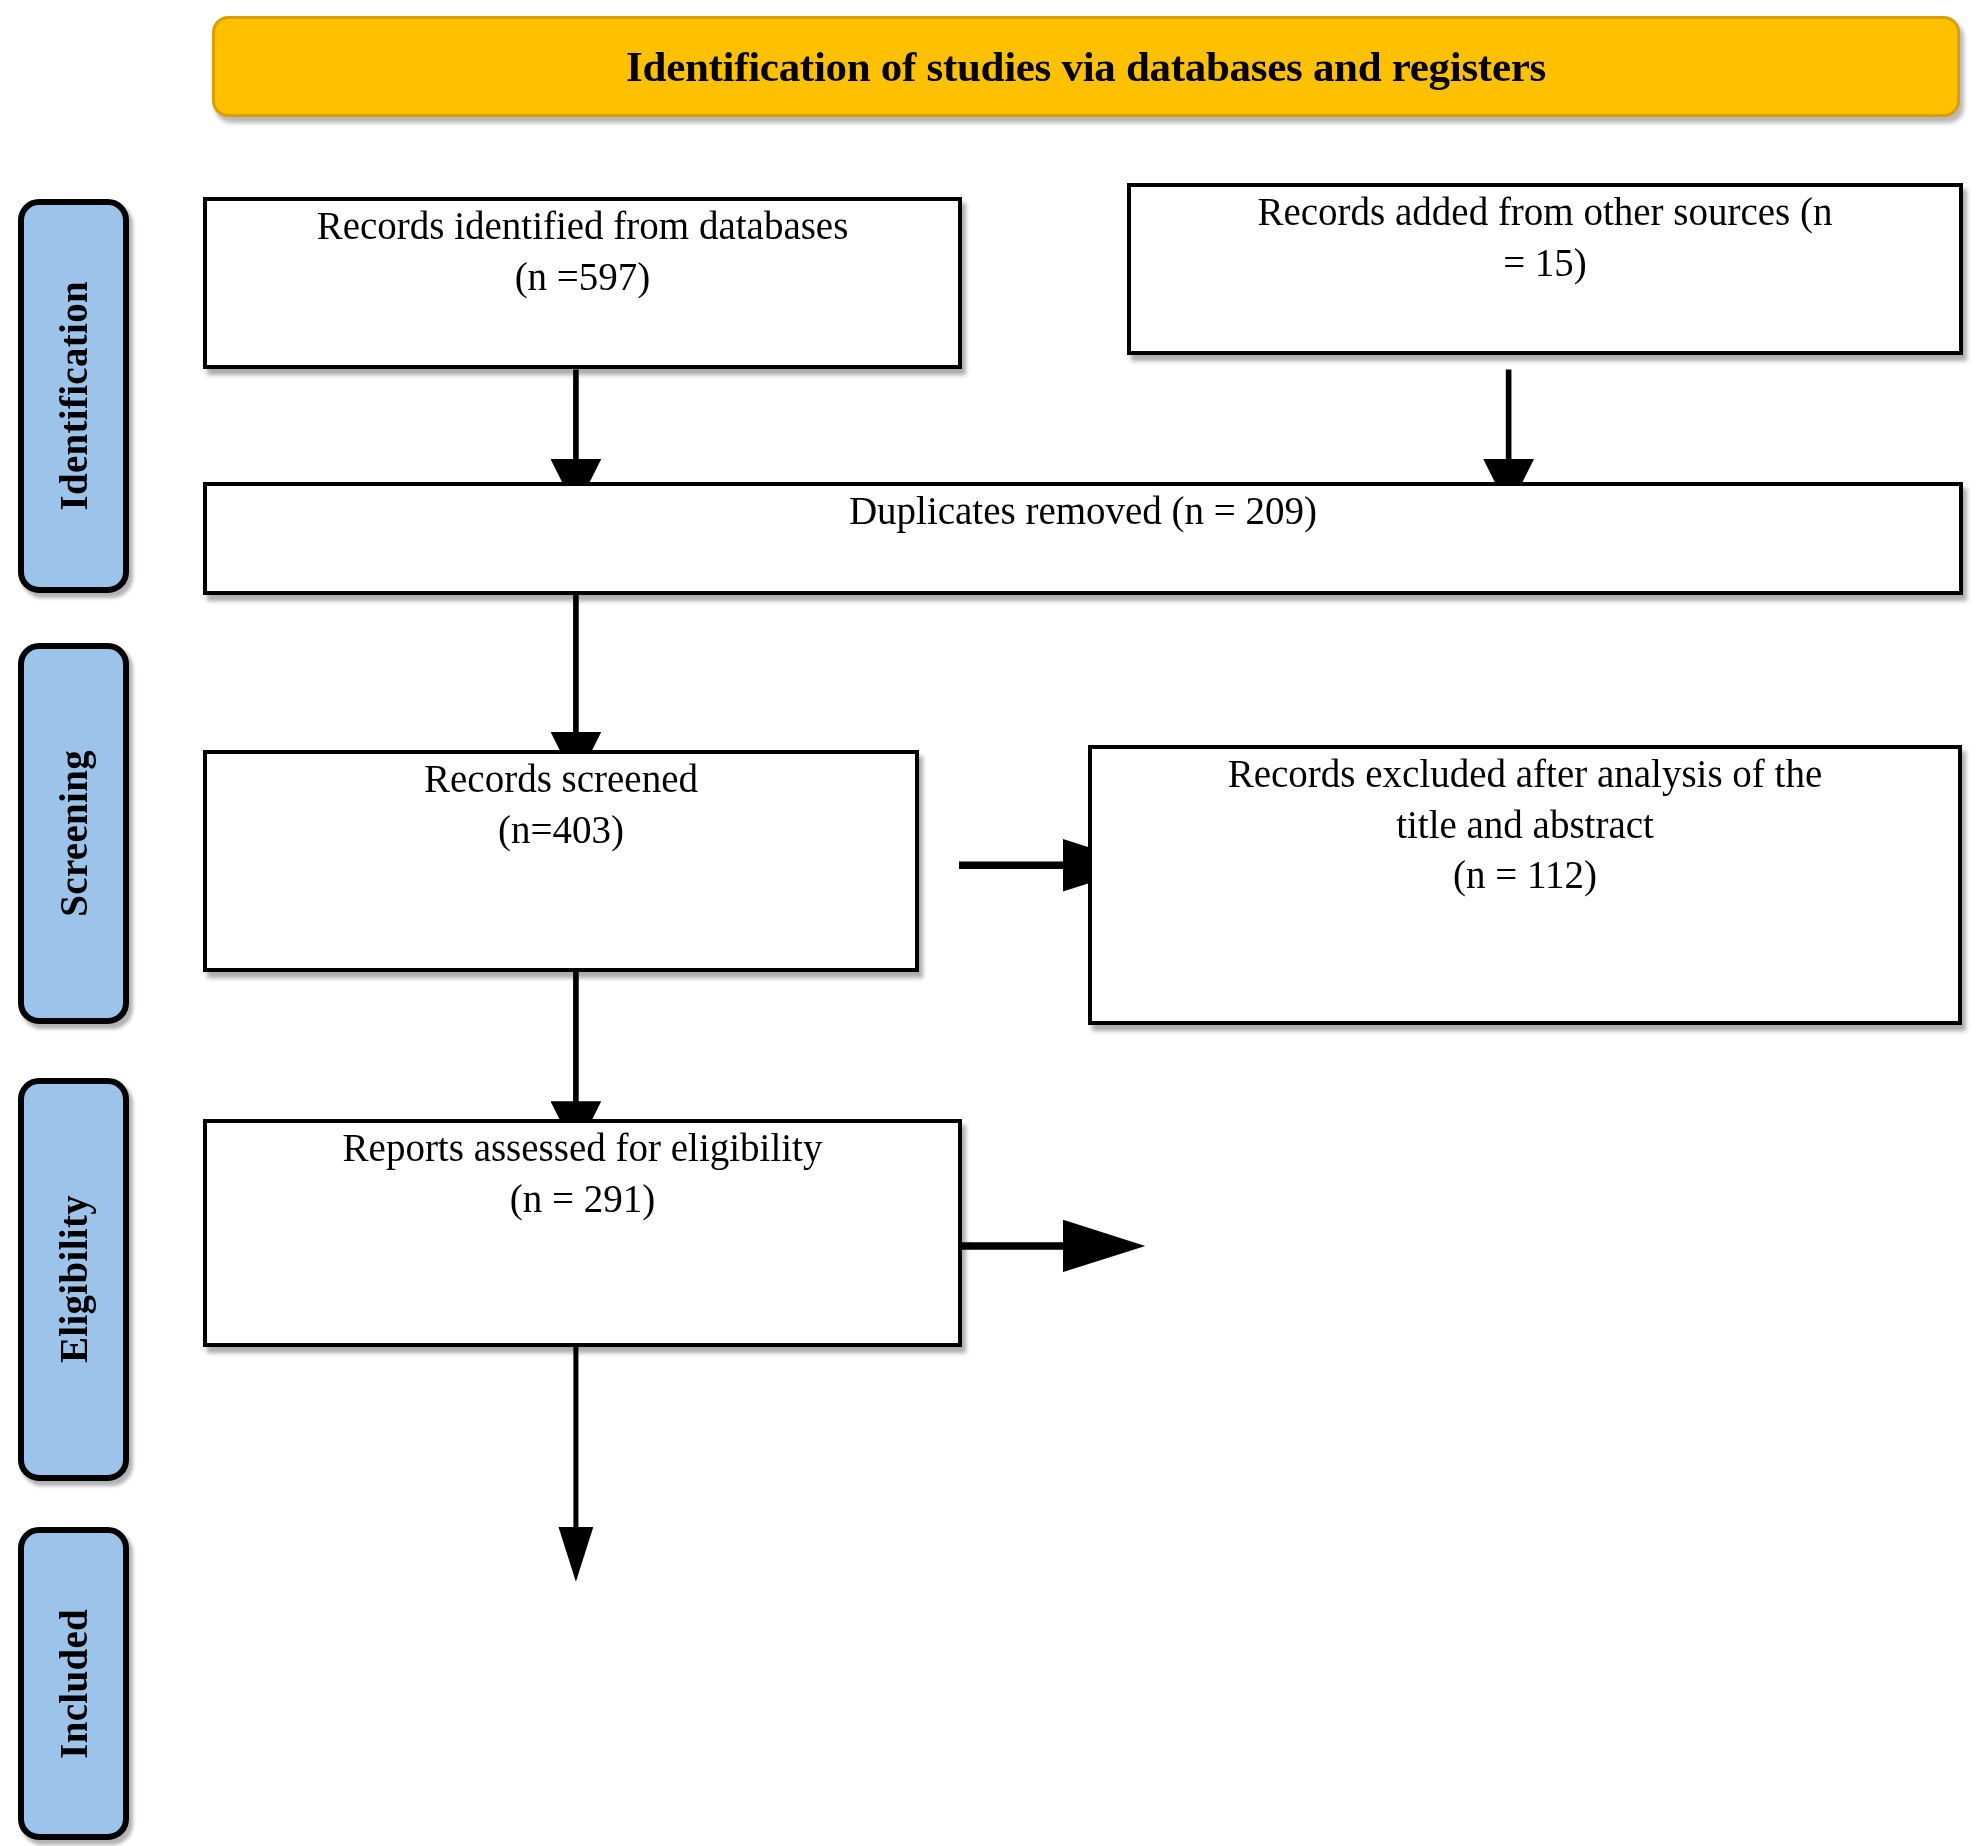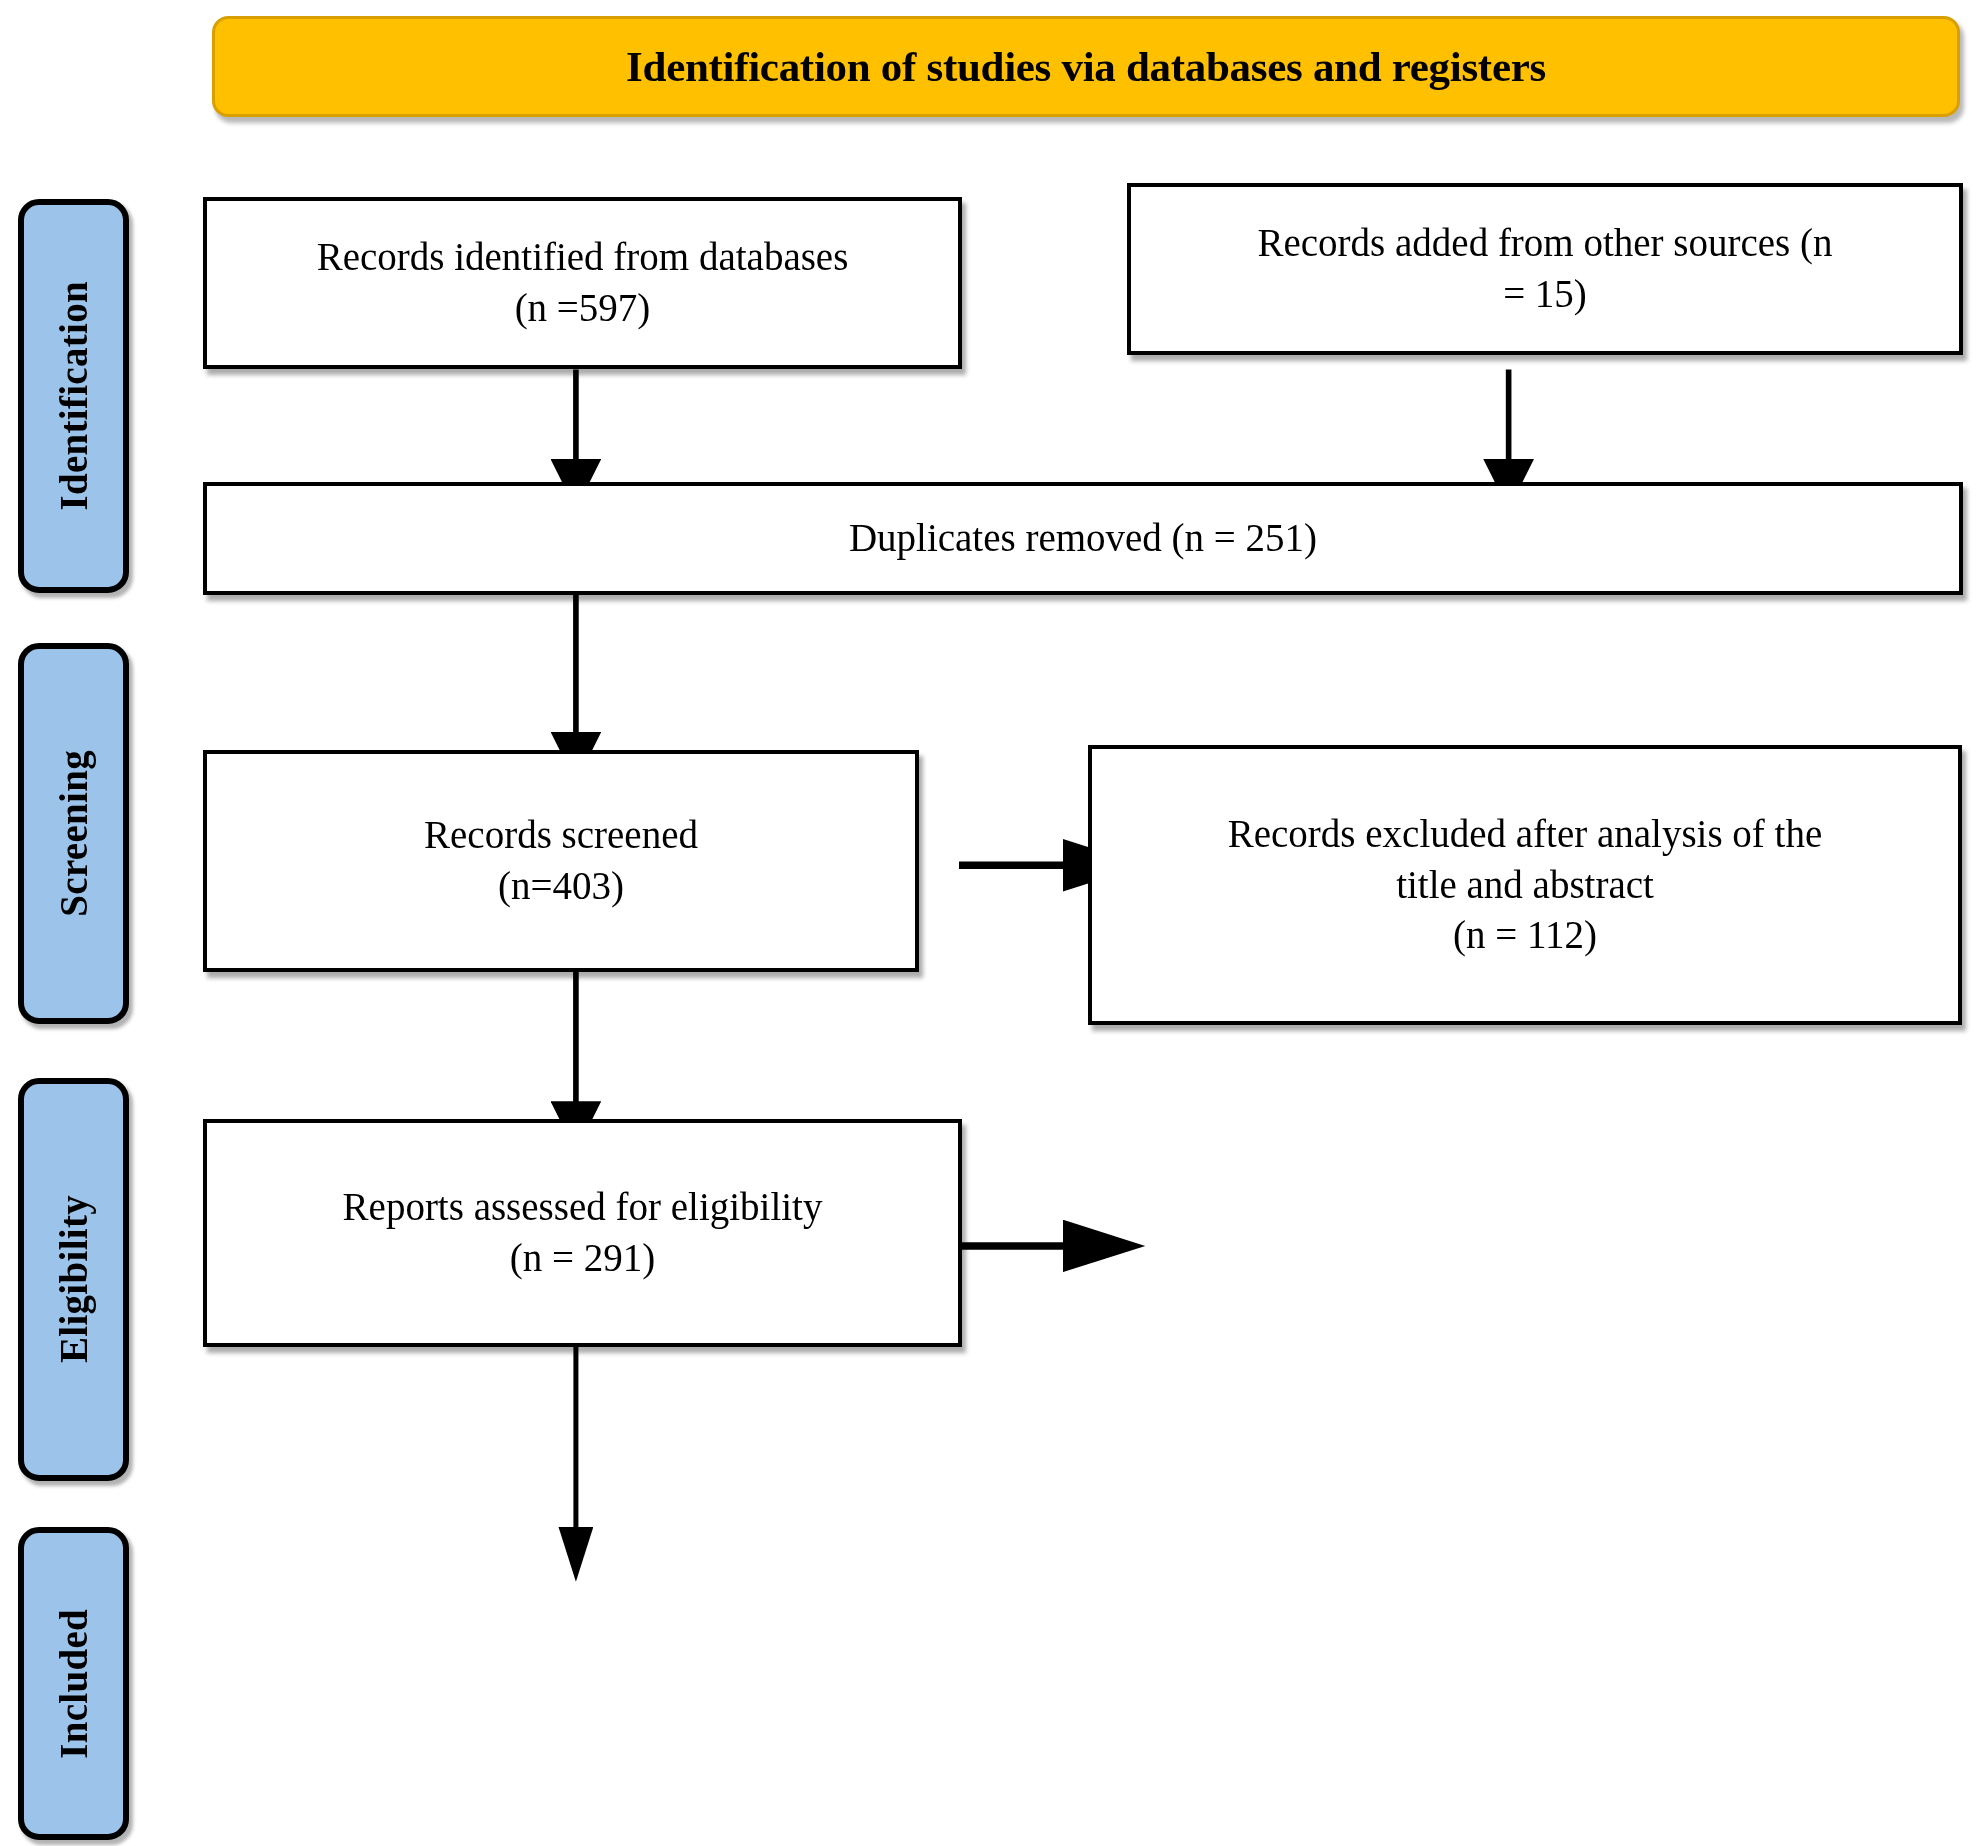--- a/index.html
+++ b/index.html
@@ -69,21 +69,20 @@
     letter-spacing: 0.3px;
   }
 
   
   .flow-box {
     position: absolute;
     background: #ffffff;
     border: 4.4px solid #000000;
     box-sizing: border-box;
     display: flex;
-    align-items: center;
     justify-content: center;
     text-align: center;
     box-shadow: 4.4px 5.6px 4.4px rgba(0,0,0,0.33);
   }
   .flow-box .box-text {
     font-size: 39px;
     line-height: 1.30;
     color: #000000;
     padding: 0 13.8px;
     white-space: pre-line;
@@ -152,21 +151,21 @@
     <span class="box-text">Records identified from databases
 (n =597)</span>
   </div>
 
   <div class="flow-box" style="left:1127px; top:183px; width:836px; height:172px;">
     <span class="box-text">Records added from other sources (n
 = 15)</span>
   </div>
 
   <div class="flow-box" style="left:203px; top:482px; width:1760px; height:113px;">
-    <span class="box-text">Duplicates removed (n = 251)</span>
+    <span class="box-text">Duplicates removed (n = 209)</span>
   </div>
 
   <div class="flow-box" style="left:203px; top:750px; width:716px; height:222px;">
     <span class="box-text">Records screened
 (n=403)</span>
   </div>
 
   <div class="flow-box" style="left:1088px; top:745px; width:874px; height:280px;">
     <span class="box-text">Records excluded after analysis of the
 title and abstract

